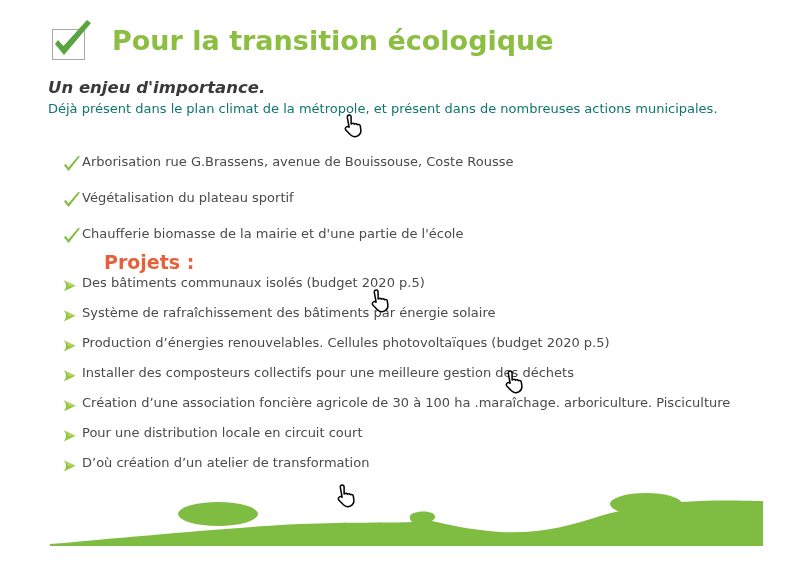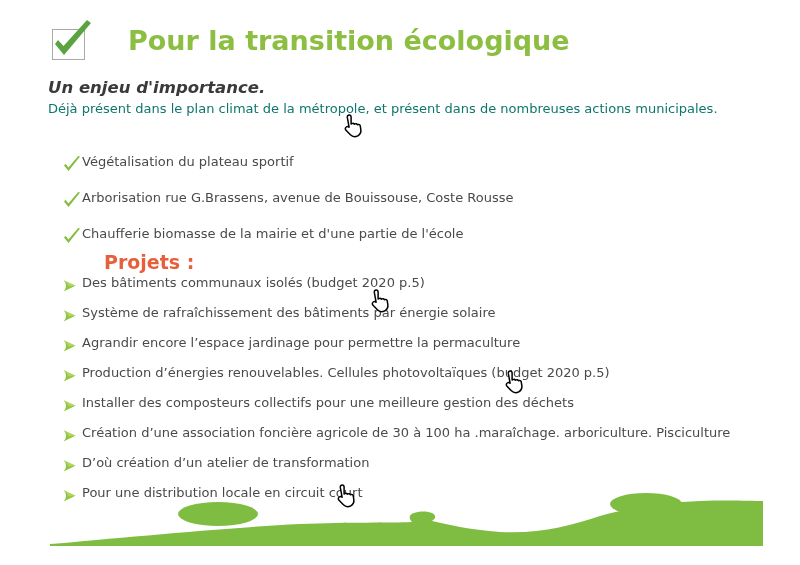--- a/index.html
+++ b/index.html
@@ -48,21 +48,21 @@
     border: 1.5px solid #a8a8a8;
     box-sizing: border-box;
     background: transparent;
   }
   .check-box-icon svg {
     position: absolute;
     left: 0;
     top: 0;
   }
   .slide-title {
-    margin-left: 32px;
+    margin-left: 16px;
     color: #8cbe42;
     font-weight: bold;
     font-size: 27px;
     letter-spacing: 0px;
     white-space: nowrap;
     font-family: "DejaVu Sans", sans-serif;
   }
 
   
   .intro {
@@ -170,32 +170,32 @@
     <div class="intro-heading">Un enjeu d'importance.</div>
     <div class="intro-text">Déjà présent dans le plan climat de la métropole, et présent dans de nombreuses actions municipales.</div>
   </div>
 
 
   <ul class="list" id="list-realises">
       <li>
         <span class="bullet"><svg width="20" height="18" viewBox="0 0 20 18">
             <path d="M2 9.5 L6.5 15 L18 0.5 L16.2 0 L6.4 11.5 L3.6 7.8 Z" fill="#84bd3f"></path>
           </svg></span>
+        <span class="item-text">Arborisation rue G.Brassens, avenue de Bouissouse, Coste Rousse</span>
+      </li>
+      <li>
+        <span class="bullet"><svg width="20" height="18" viewBox="0 0 20 18">
+            <path d="M2 9.5 L6.5 15 L18 0.5 L16.2 0 L6.4 11.5 L3.6 7.8 Z" fill="#84bd3f"></path>
+          </svg></span>
         <span class="item-text">Végétalisation du plateau sportif</span>
       </li>
       <li>
         <span class="bullet"><svg width="20" height="18" viewBox="0 0 20 18">
             <path d="M2 9.5 L6.5 15 L18 0.5 L16.2 0 L6.4 11.5 L3.6 7.8 Z" fill="#84bd3f"></path>
           </svg></span>
-        <span class="item-text">Arborisation rue G.Brassens, avenue de Bouissouse, Coste Rousse</span>
-      </li>
-      <li>
-        <span class="bullet"><svg width="20" height="18" viewBox="0 0 20 18">
-            <path d="M2 9.5 L6.5 15 L18 0.5 L16.2 0 L6.4 11.5 L3.6 7.8 Z" fill="#84bd3f"></path>
-          </svg></span>
         <span class="item-text">Chaufferie biomasse de la mairie et d'une partie de l'école</span>
       </li>
     </ul>
 
   <div class="section-heading" id="heading-projets">Projets :</div>
 
   <ul class="list" id="list-projets">
       <li>
         <span class="bullet"><svg width="20" height="18" viewBox="0 0 20 18">
             <path d="M1.5 3.2 L13.5 8.8 L1.5 14.4 C4.5 11.5 5.2 6.5 1.5 3.2 Z" fill="#8cc63f"></path>
@@ -208,27 +208,20 @@
             <path d="M1.5 3.2 L13.5 8.8 L1.5 14.4 C4.5 11.5 5.2 6.5 1.5 3.2 Z" fill="#8cc63f"></path>
             <path d="M1.5 3.2 L13.5 8.8 L6.5 9.6 C5.8 7.0 4.0 4.6 1.5 3.2 Z" fill="#b5d45f"></path>
           </svg></span>
         <span class="item-text">Système de rafraîchissement des bâtiments par énergie solaire</span>
       </li>
       <li>
         <span class="bullet"><svg width="20" height="18" viewBox="0 0 20 18">
             <path d="M1.5 3.2 L13.5 8.8 L1.5 14.4 C4.5 11.5 5.2 6.5 1.5 3.2 Z" fill="#8cc63f"></path>
             <path d="M1.5 3.2 L13.5 8.8 L6.5 9.6 C5.8 7.0 4.0 4.6 1.5 3.2 Z" fill="#b5d45f"></path>
           </svg></span>
-        <span class="item-text">Agrandir encore l’espace jardinage pour permettre la permaculture</span>
-      </li>
-      <li>
-        <span class="bullet"><svg width="20" height="18" viewBox="0 0 20 18">
-            <path d="M1.5 3.2 L13.5 8.8 L1.5 14.4 C4.5 11.5 5.2 6.5 1.5 3.2 Z" fill="#8cc63f"></path>
-            <path d="M1.5 3.2 L13.5 8.8 L6.5 9.6 C5.8 7.0 4.0 4.6 1.5 3.2 Z" fill="#b5d45f"></path>
-          </svg></span>
         <span class="item-text">Production d’énergies renouvelables. Cellules photovoltaïques (budget 2020 p.5)</span>
       </li>
       <li>
         <span class="bullet"><svg width="20" height="18" viewBox="0 0 20 18">
             <path d="M1.5 3.2 L13.5 8.8 L1.5 14.4 C4.5 11.5 5.2 6.5 1.5 3.2 Z" fill="#8cc63f"></path>
             <path d="M1.5 3.2 L13.5 8.8 L6.5 9.6 C5.8 7.0 4.0 4.6 1.5 3.2 Z" fill="#b5d45f"></path>
           </svg></span>
         <span class="item-text">Installer des composteurs collectifs pour une meilleure gestion des déchets</span>
       </li>
       <li>
@@ -236,28 +229,28 @@
             <path d="M1.5 3.2 L13.5 8.8 L1.5 14.4 C4.5 11.5 5.2 6.5 1.5 3.2 Z" fill="#8cc63f"></path>
             <path d="M1.5 3.2 L13.5 8.8 L6.5 9.6 C5.8 7.0 4.0 4.6 1.5 3.2 Z" fill="#b5d45f"></path>
           </svg></span>
         <span class="item-text">Création d’une association foncière agricole de 30 à 100 ha .maraîchage. arboriculture. Pisciculture</span>
       </li>
       <li>
         <span class="bullet"><svg width="20" height="18" viewBox="0 0 20 18">
             <path d="M1.5 3.2 L13.5 8.8 L1.5 14.4 C4.5 11.5 5.2 6.5 1.5 3.2 Z" fill="#8cc63f"></path>
             <path d="M1.5 3.2 L13.5 8.8 L6.5 9.6 C5.8 7.0 4.0 4.6 1.5 3.2 Z" fill="#b5d45f"></path>
           </svg></span>
+        <span class="item-text">Pour une distribution locale en circuit court</span>
+      </li>
+      <li>
+        <span class="bullet"><svg width="20" height="18" viewBox="0 0 20 18">
+            <path d="M1.5 3.2 L13.5 8.8 L1.5 14.4 C4.5 11.5 5.2 6.5 1.5 3.2 Z" fill="#8cc63f"></path>
+            <path d="M1.5 3.2 L13.5 8.8 L6.5 9.6 C5.8 7.0 4.0 4.6 1.5 3.2 Z" fill="#b5d45f"></path>
+          </svg></span>
         <span class="item-text">D’où création d’un atelier de transformation</span>
-      </li>
-      <li>
-        <span class="bullet"><svg width="20" height="18" viewBox="0 0 20 18">
-            <path d="M1.5 3.2 L13.5 8.8 L1.5 14.4 C4.5 11.5 5.2 6.5 1.5 3.2 Z" fill="#8cc63f"></path>
-            <path d="M1.5 3.2 L13.5 8.8 L6.5 9.6 C5.8 7.0 4.0 4.6 1.5 3.2 Z" fill="#b5d45f"></path>
-          </svg></span>
-        <span class="item-text">Pour une distribution locale en circuit court</span>
       </li>
     </ul>
 
   <svg class="footer-art" viewBox="0 0 800 95" preserveAspectRatio="none">
 
     <path id="hill-shape" d="M50,74 C120,68 220,58 300,54 C350,52 390,53 412,52
              C412,52 404,44 418,42 C432,40 440,46 432,51
              C446,54 470,60 500,62 C540,64 570,56 600,46
              C630,37 670,32 700,31 C730,30 750,31 763,31
              L763,76 L50,76 Z" fill="#7fbc42"></path>

